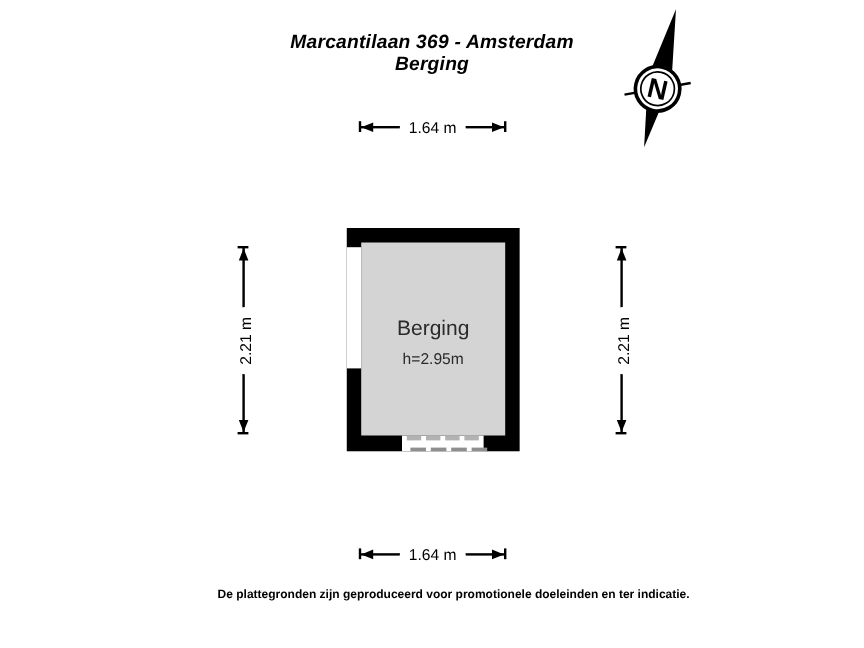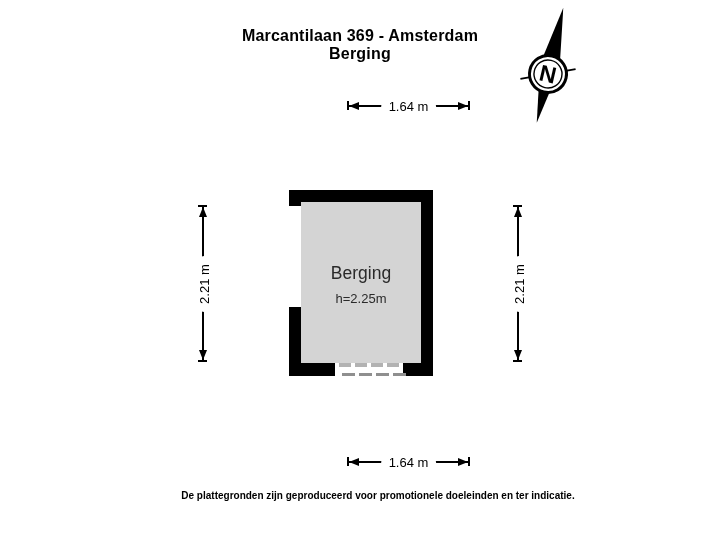--- a/index.html
+++ b/index.html
@@ -14,21 +14,21 @@
   body{
     width:720px;height:540px;
     background:var(--bg);
     font-family:"Liberation Sans", sans-serif;
     color:#000;
   }
   .canvas{position:relative;width:720px;height:540px;overflow:hidden;background:var(--bg);}
 
   
   .title{position:absolute;top:27px;left:0;width:720px;text-align:center;
-         font-weight:bold;font-size:16px;line-height:17.5px;letter-spacing:.2px;}
+         font-weight:bold;font-size:16px;line-height:17.5px;letter-spacing:.2px;font-style:italic;}
 
   
   .footer{position:absolute;top:489px;left:0;width:720px;text-align:center;
           font-weight:bold;font-size:10px;line-height:13px;padding-left:18px;}
 
   
   .compass{position:absolute;left:505px;top:2px;}
 
   
   .room{position:absolute;left:289px;top:190px;width:120px;height:161px;
@@ -42,21 +42,21 @@
 
   .door-bottom{position:absolute;left:335px;top:363px;width:68px;height:13px;background:var(--opening);}
   .door-dash-row{position:absolute;left:0;width:68px;display:flex;}
   .door-dash-row.top{top:0;padding-left:4px;}
   .door-dash-row.bottom{top:10px;padding-left:7px;}
   .dash{height:4px;width:12px;margin-right:4px;background:var(--dash-light);}
   .door-dash-row.bottom .dash{height:3px;width:13px;background:var(--dash-dark);}
 
   
   .dim{position:absolute;}
-  .dim-h{height:21px;margin-left:48px;}
+  .dim-h{height:21px;}
   .dim-v{width:21px;}
   .dim-line-h{position:absolute;left:1px;right:1px;top:9px;height:2px;background:var(--wall);}
   .dim-line-v{position:absolute;top:1px;bottom:1px;left:9px;width:2px;background:var(--wall);}
   .endbar-h{position:absolute;width:2px;height:9px;top:5px;background:var(--wall);}
   .endbar-h.start{left:0;} .endbar-h.end{right:0;}
   .endbar-v{position:absolute;height:2px;width:9px;left:5px;background:var(--wall);}
   .endbar-v.start{top:0;} .endbar-v.end{bottom:0;}
   .arrow{position:absolute;width:0;height:0;}
   .arrow.west{left:2px;top:6px;border-top:4px solid transparent;border-bottom:4px solid transparent;border-right:10px solid var(--wall);}
   .arrow.east{right:2px;top:6px;border-top:4px solid transparent;border-bottom:4px solid transparent;border-left:10px solid var(--wall);}
@@ -125,21 +125,21 @@
     <div class="dim-line-v"></div>
     <div class="endbar-v start"></div>
     <div class="endbar-v end"></div>
     <div class="arrow north"></div>
     <div class="arrow south"></div>
     <span class="dim-label">2.21 m</span>
   </div>
 
   <div class="room">
     <div class="room-name">Berging</div>
-    <div class="room-height">h=2.25m</div>
+    <div class="room-height">h=2.95m</div>
   </div>
 
   <div class="wall-gap-left"></div>
 
   <div class="door-bottom">
     <div class="door-dash-row top">
       <div class="dash"></div>
         <div class="dash"></div>
         <div class="dash"></div>
         <div class="dash"></div>

